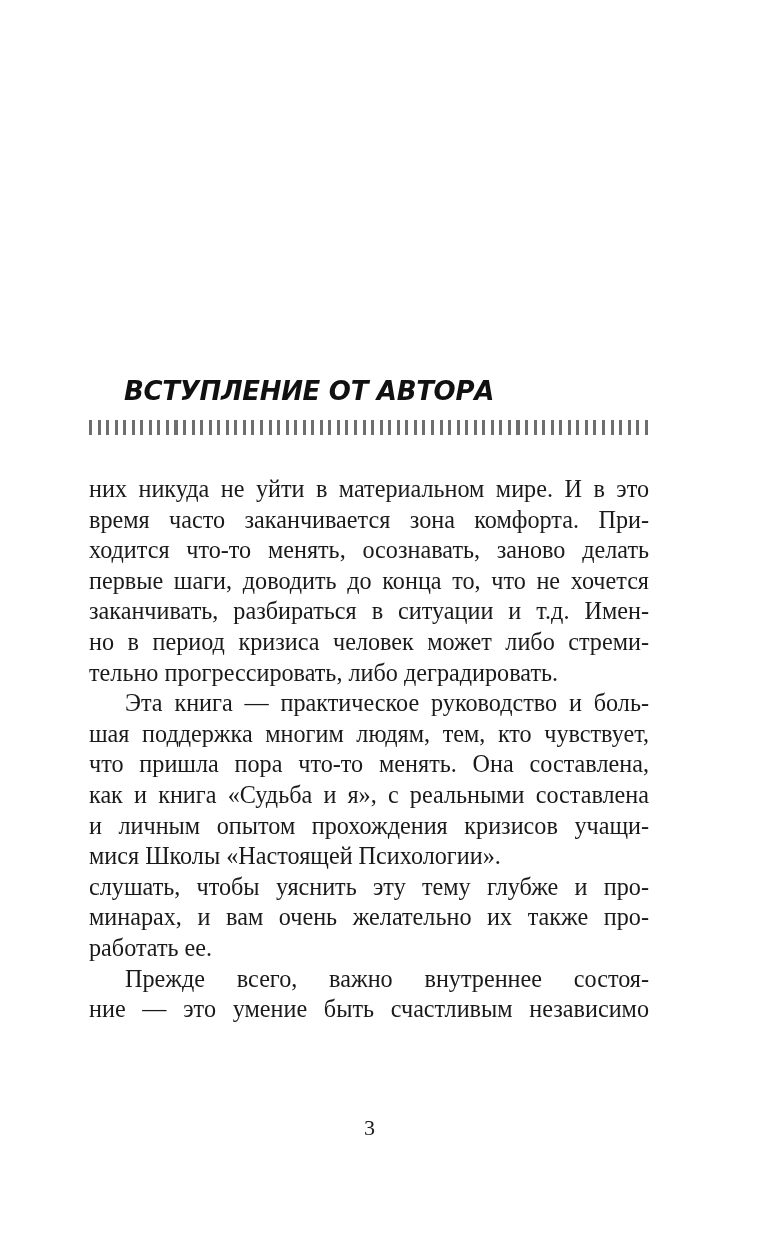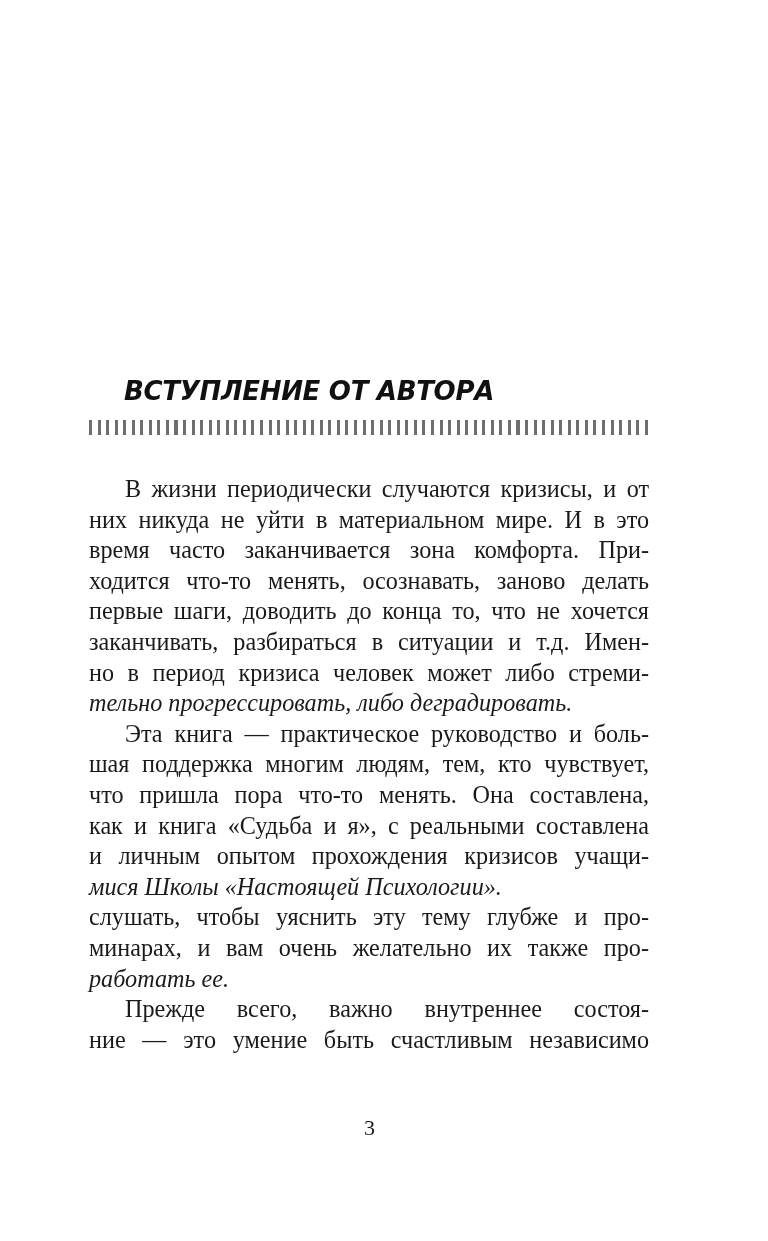--- a/index.html
+++ b/index.html
@@ -62,21 +62,20 @@
       white-space: nowrap;
       text-align: justify;
       text-align-last: justify;
       height: 30.6px;
     }
     .line.indent {
       padding-left: 36px;
     }
     .line.last {
       text-align-last: left;
-      font-style: italic;
     }
     .page-number {
       position: absolute;
       left: 0;
       width: 739px;
       top: 1115px;
       text-align: center;
       font-family: "Liberation Serif", serif;
       font-size: 22px;
       color: #1a1a1a;
@@ -87,21 +86,20 @@
 
 <div class="page">
 
   <h1 class="chapter-title">ВСТУПЛЕНИЕ ОТ АВТОРА</h1>
 
   <div class="title-rule"></div>
 
   <div class="body-text">
 
     <div>
-      <span class="line indent">В жизни периодически случаются кризисы, и от</span>
       <span class="line">них никуда не уйти в материальном мире. И в это</span>
       <span class="line">время часто заканчивается зона комфорта. При-</span>
       <span class="line">ходится что-то менять, осознавать, заново делать</span>
       <span class="line">первые шаги, доводить до конца то, что не хочется</span>
       <span class="line">заканчивать, разбираться в ситуации и т.д. Имен-</span>
       <span class="line">но в период кризиса человек может либо стреми-</span>
       <span class="line last">тельно прогрессировать, либо  деградировать.</span>
     </div>
 
     <div>

